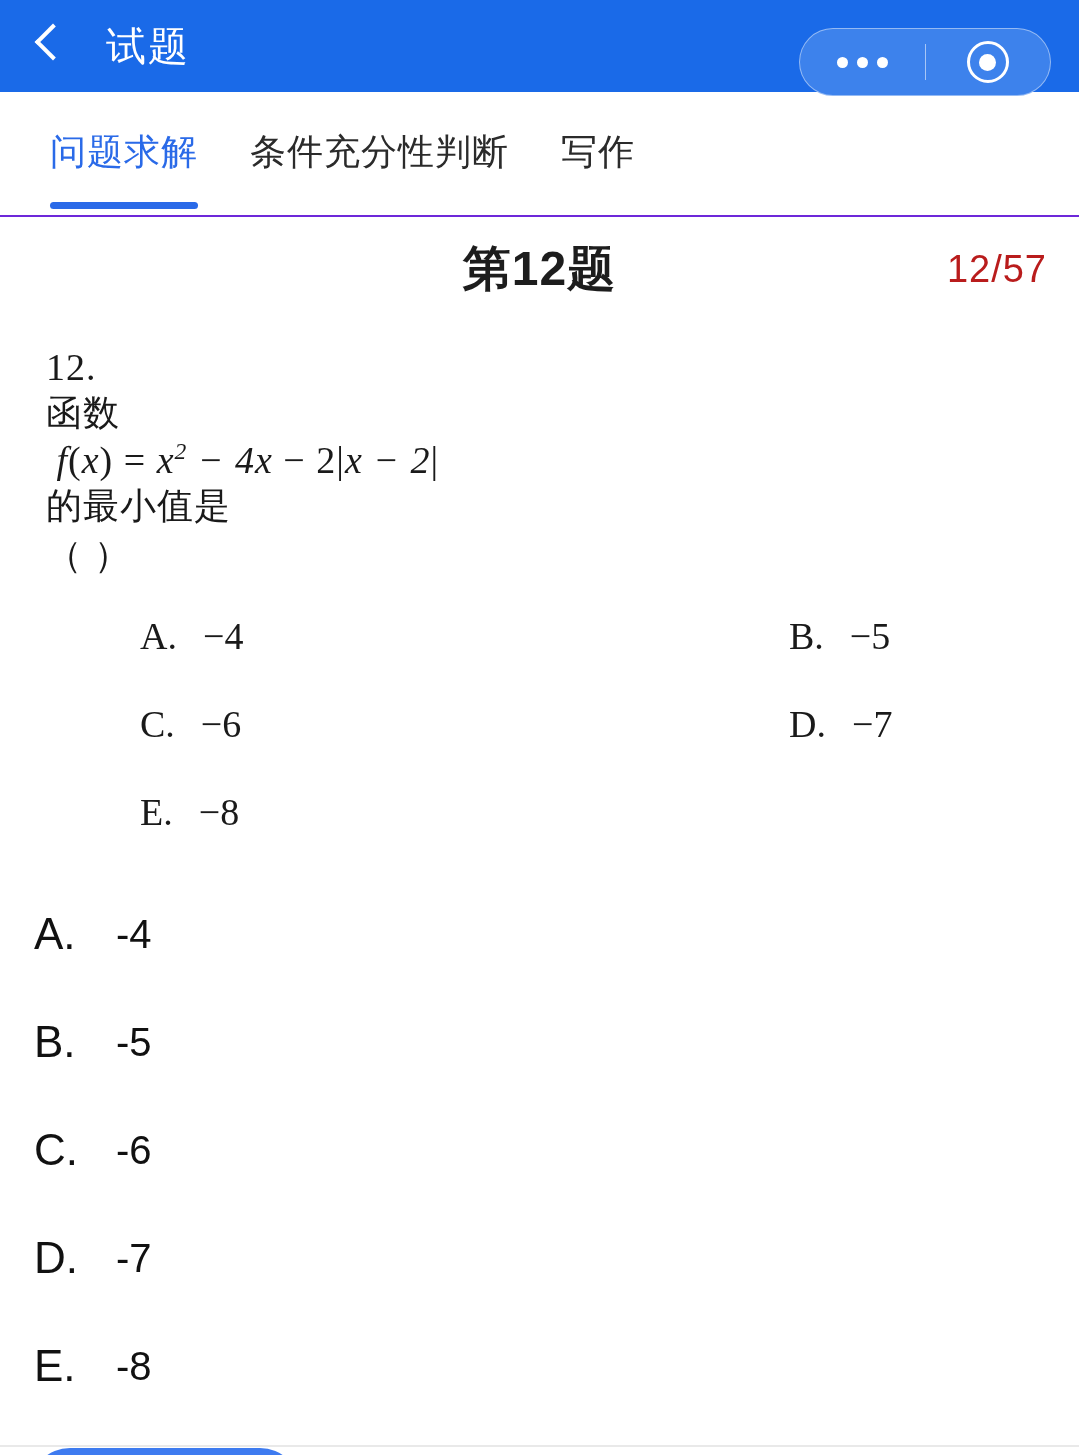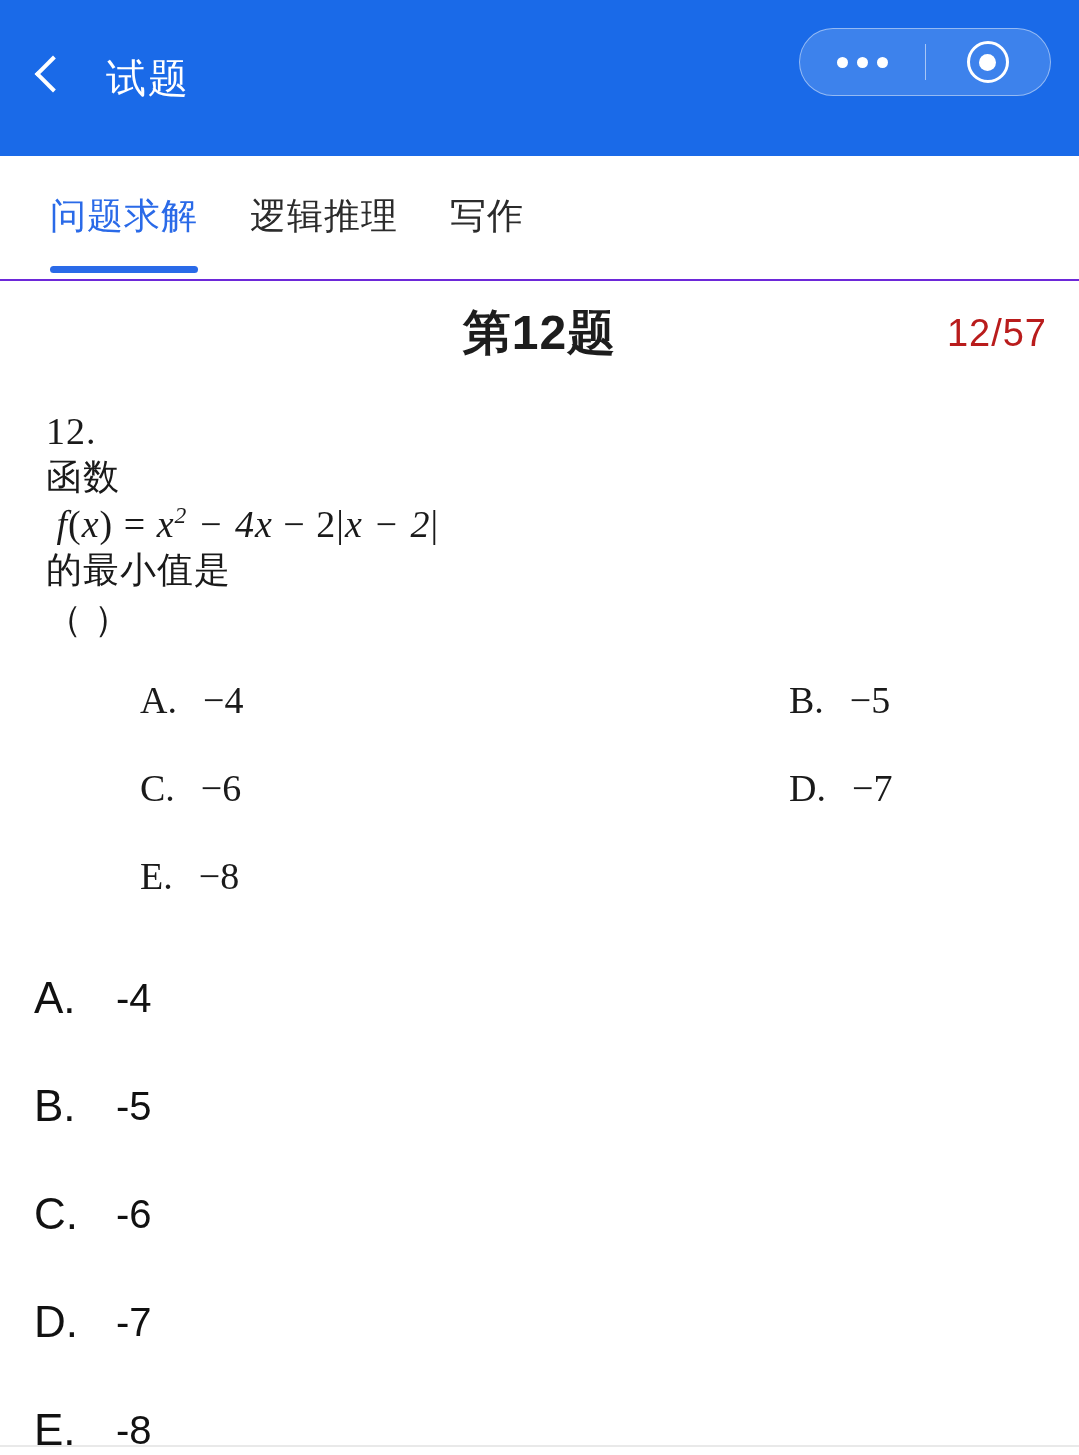--- a/index.html
+++ b/index.html
@@ -6,21 +6,21 @@
   html, body {
     width: 1079px;
     height: 1455px;
     background: #ffffff;
     font-family: "Liberation Sans", sans-serif;
     overflow: hidden;
   }
   
   .navbar {
     position: relative;
-    height: 156px;
+    height: 92px;
     background: #1a6ae8;
     display: flex;
     align-items: center;
     padding: 0 28px;
   }
   .nav-back {
     width: 44px;
     height: 60px;
     position: relative;
     cursor: pointer;
@@ -248,21 +248,21 @@
     <div class="capsule-half">
       <span class="target-icon">
           <i></i>
         </span>
     </div>
   </div>
 </div>
 
 <div class="tabs">
   <div class="tab active">问题求解</div>
-  <div class="tab">逻辑推理</div>
+  <div class="tab">条件充分性判断</div>
   <div class="tab">写作</div>
 </div>
 
 <div class="q-header">
   <div class="q-title">第12题</div>
   <div class="q-counter">12/57</div>
 </div>
 
 <div class="stem-block">
   <div class="stem-line">

